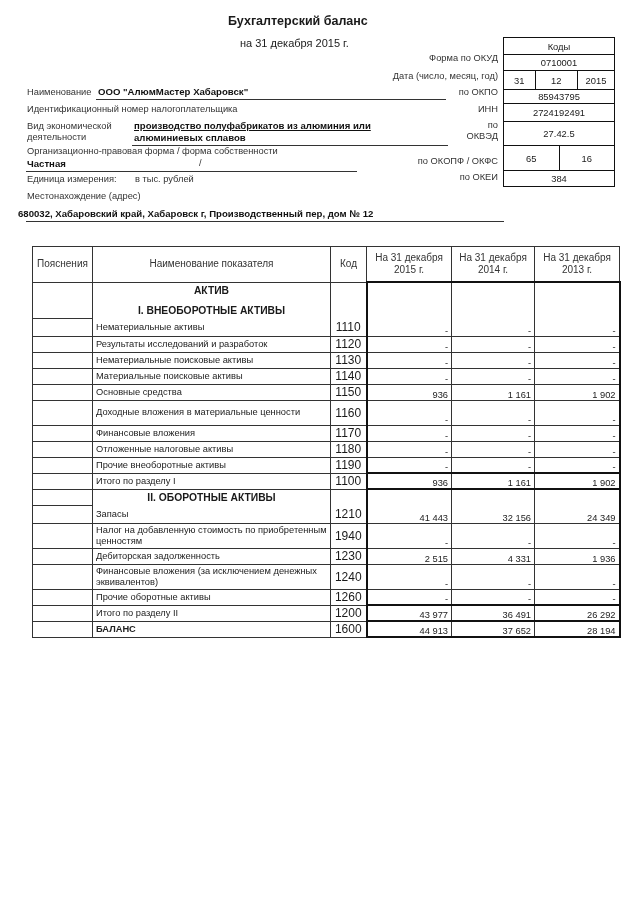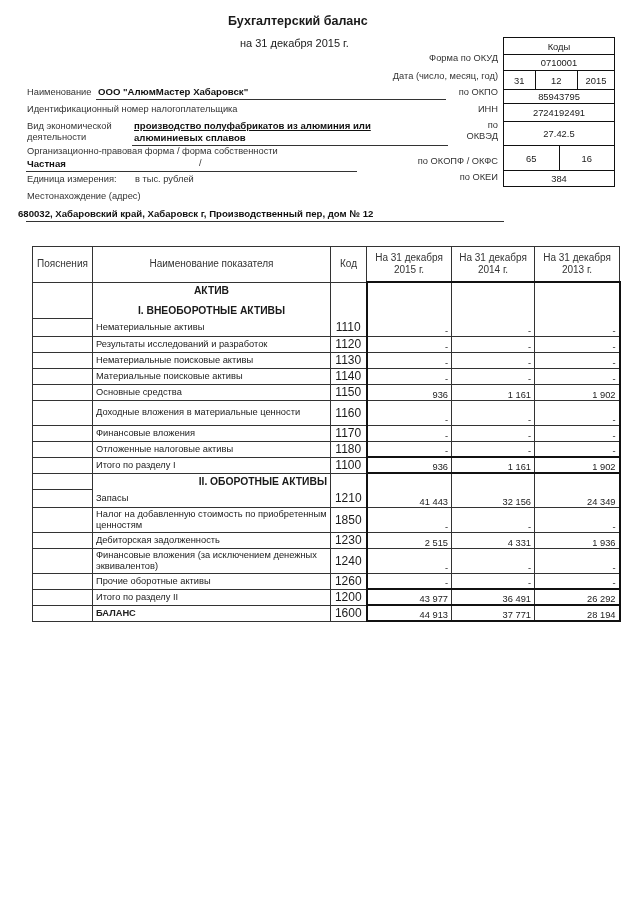--- a/index.html
+++ b/index.html
@@ -183,46 +183,54 @@
       <tr>
         <td></td>
         <td class="name" style="height: 15px;">Отложенные налоговые активы</td>
         <td class="code">1180</td>
         <td class="num thick-l">-</td>
         <td class="num">-</td>
         <td class="num thick-r">-</td>
       </tr>
       <tr>
         <td></td>
+        <td class="name" style="height: 15px;">Прочие внеоборотные активы</td>
+        <td class="code">1190</td>
+        <td class="num thick-l">-</td>
+        <td class="num">-</td>
+        <td class="num thick-r">-</td>
+      </tr>
+      <tr>
+        <td></td>
         <td class="name" style="height: 15px;">Итого по разделу I</td>
         <td class="code">1100</td>
         <td class="num thick-l thick-t thick-b">936</td>
         <td class="num thick-t thick-b">1 161</td>
         <td class="num thick-r thick-t thick-b">1 902</td>
       </tr>
       <tr>
         <td rowspan="1"></td>
-        <td class="sect" style="height: 16px; border-bottom: none; text-align: right;">II. ОБОРОТНЫЕ АКТИВЫ</td>
+        <td class="sect" style="height: 16px; border-bottom: none;">II. ОБОРОТНЫЕ АКТИВЫ</td>
         <td class="code" style="border-bottom: none;"></td>
         <td class="num thick-l" style="border-bottom: none;"></td>
         <td class="num" style="border-bottom: none;"></td>
         <td class="num thick-r" style="border-bottom: none;"></td>
       </tr>
       <tr>
         <td style="border-top: none;"></td>
         <td class="name" style="height: 17px; border-top: none;">Запасы</td>
         <td class="code" style="border-top: none;">1210</td>
         <td class="num thick-l" style="border-top: none;">41 443</td>
         <td class="num" style="border-top: none;">32 156</td>
         <td class="num thick-r" style="border-top: none;">24 349</td>
       </tr>
       <tr>
         <td></td>
         <td class="name" style="height: 24px;">Налог на добавленную стоимость по приобретенным ценностям</td>
-        <td class="code">1850</td>
+        <td class="code">1940</td>
         <td class="num thick-l">-</td>
         <td class="num">-</td>
         <td class="num thick-r">-</td>
       </tr>
       <tr>
         <td></td>
         <td class="name" style="height: 15px;">Дебиторская задолженность</td>
         <td class="code">1230</td>
         <td class="num thick-l">2 515</td>
         <td class="num">4 331</td>
@@ -250,17 +258,17 @@
         <td class="code">1200</td>
         <td class="num thick-l thick-t thick-b">43 977</td>
         <td class="num thick-t thick-b">36 491</td>
         <td class="num thick-r thick-t thick-b">26 292</td>
       </tr>
       <tr>
         <td></td>
         <td class="name" style="height: 15px; font-weight: bold;">БАЛАНС</td>
         <td class="code">1600</td>
         <td class="num thick-l thick-b">44 913</td>
-        <td class="num thick-b">37 771</td>
+        <td class="num thick-b">37 652</td>
         <td class="num thick-r thick-b">28 194</td>
       </tr>
     </tbody>
 </table>
 
 </body></html>

